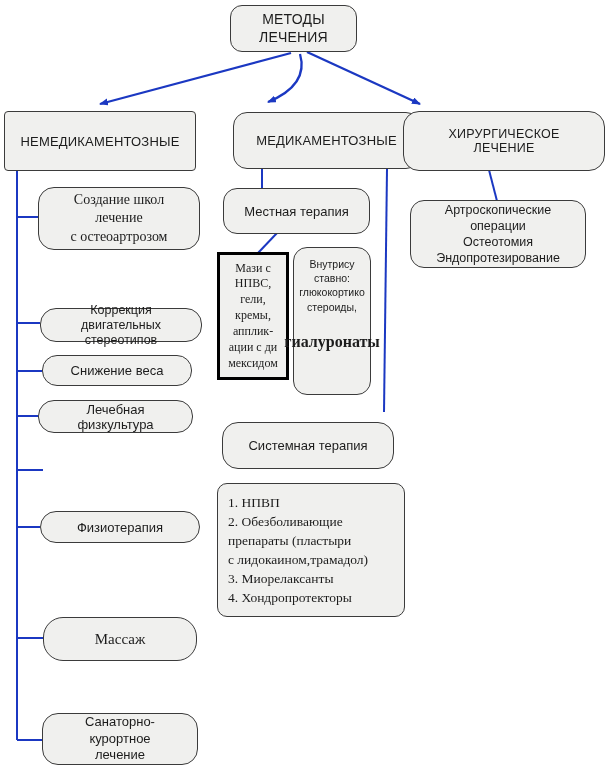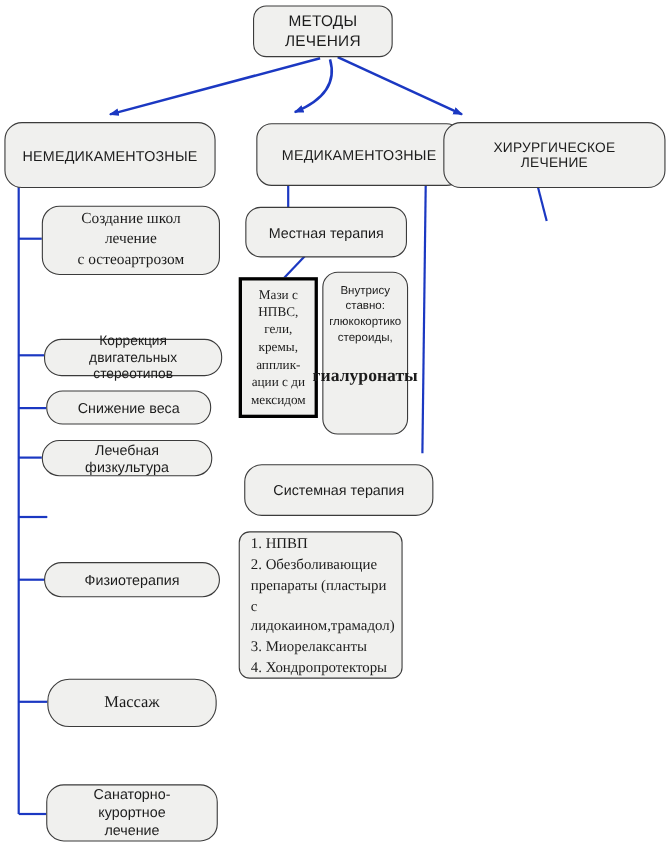--- a/index.html
+++ b/index.html
@@ -65,21 +65,21 @@
     <path class="connector" d="M 262 169 L 262 189"></path>
     <path class="connector" d="M 277 233 L 258 253"></path>
     <path class="connector" d="M 387 169 L 384 412"></path>
 
     <path class="connector" d="M 489 170 L 497 201"></path>
   </svg>
 
   <div class="node sans caps" style="left:230px;top:5px;width:127px;height:47px;border-radius:12px;font-size:14px;line-height:1.25;">МЕТОДЫ
 ЛЕЧЕНИЯ</div>
 
-  <div class="node sans caps" style="left:4px;top:111px;width:192px;height:60px;border-radius:16px;font-size:13px;">НЕМЕДИКАМЕНТОЗНЫЕ</div>
+  <div class="node sans caps" style="left:4px;top:111px;width:192px;height:60px;border-radius:4px;font-size:13px;">НЕМЕДИКАМЕНТОЗНЫЕ</div>
 
   <div class="node sans caps" style="left:233px;top:112px;width:187px;height:57px;border-radius:14px;font-size:13px;">МЕДИКАМЕНТОЗНЫЕ</div>
 
   <div class="node sans caps" style="left:403px;top:111px;width:202px;height:60px;border-radius:16px;font-size:12.5px;">ХИРУРГИЧЕСКОЕ ЛЕЧЕНИЕ</div>
 
   <div class="node serif" style="left:38px;top:187px;width:162px;height:63px;border-radius:16px;font-size:14px;line-height:1.3;">Создание школ
 лечение
 с остеоартрозом</div>
 
   <div class="node sans" style="left:40px;top:308px;width:162px;height:34px;border-radius:16px;font-size:12.5px;line-height:1.2;">Коррекция двигательных
@@ -110,21 +110,25 @@
   <div class="node" style="left:293px;top:247px;width:78px;height:148px;border-radius:14px;justify-content:flex-start;padding-top:9px;">
     <span class="sans" style="font-size:10.5px;line-height:1.35;">Внутрису
 ставно:
 глюкокортико
 стероиды,</span>
     <span class="serif" style="font-size:16px;font-weight:bold;margin-top:19px;">гиалуронаты</span>
   </div>
 
   <div class="node sans" style="left:222px;top:422px;width:172px;height:47px;border-radius:16px;font-size:13px;">Системная терапия</div>
 
-  <div class="node serif" style="left:217px;top:483px;width:149px;height:134px;border-radius:10px;font-size:13.5px;line-height:1.4;align-items:flex-start;text-align:left;padding:8px 6px 6px 10px;">1. НПВП
+  <div class="node serif" style="left:217px;top:483px;width:188px;height:134px;border-radius:10px;font-size:13.5px;line-height:1.4;align-items:flex-start;text-align:left;padding:8px 6px 6px 10px;">1. НПВП
 2. Обезболивающие
 препараты (пластыри
 с лидокаином,трамадол)
 3. Миорелаксанты
 4. Хондропротекторы</div>
 
+  <div class="node sans" style="left:410px;top:200px;width:176px;height:68px;border-radius:14px;font-size:12.5px;line-height:1.3;">Артроскопические
+операции
+Остеотомия
+Эндопротезирование</div>
 
 </div>
 
 </body></html>

